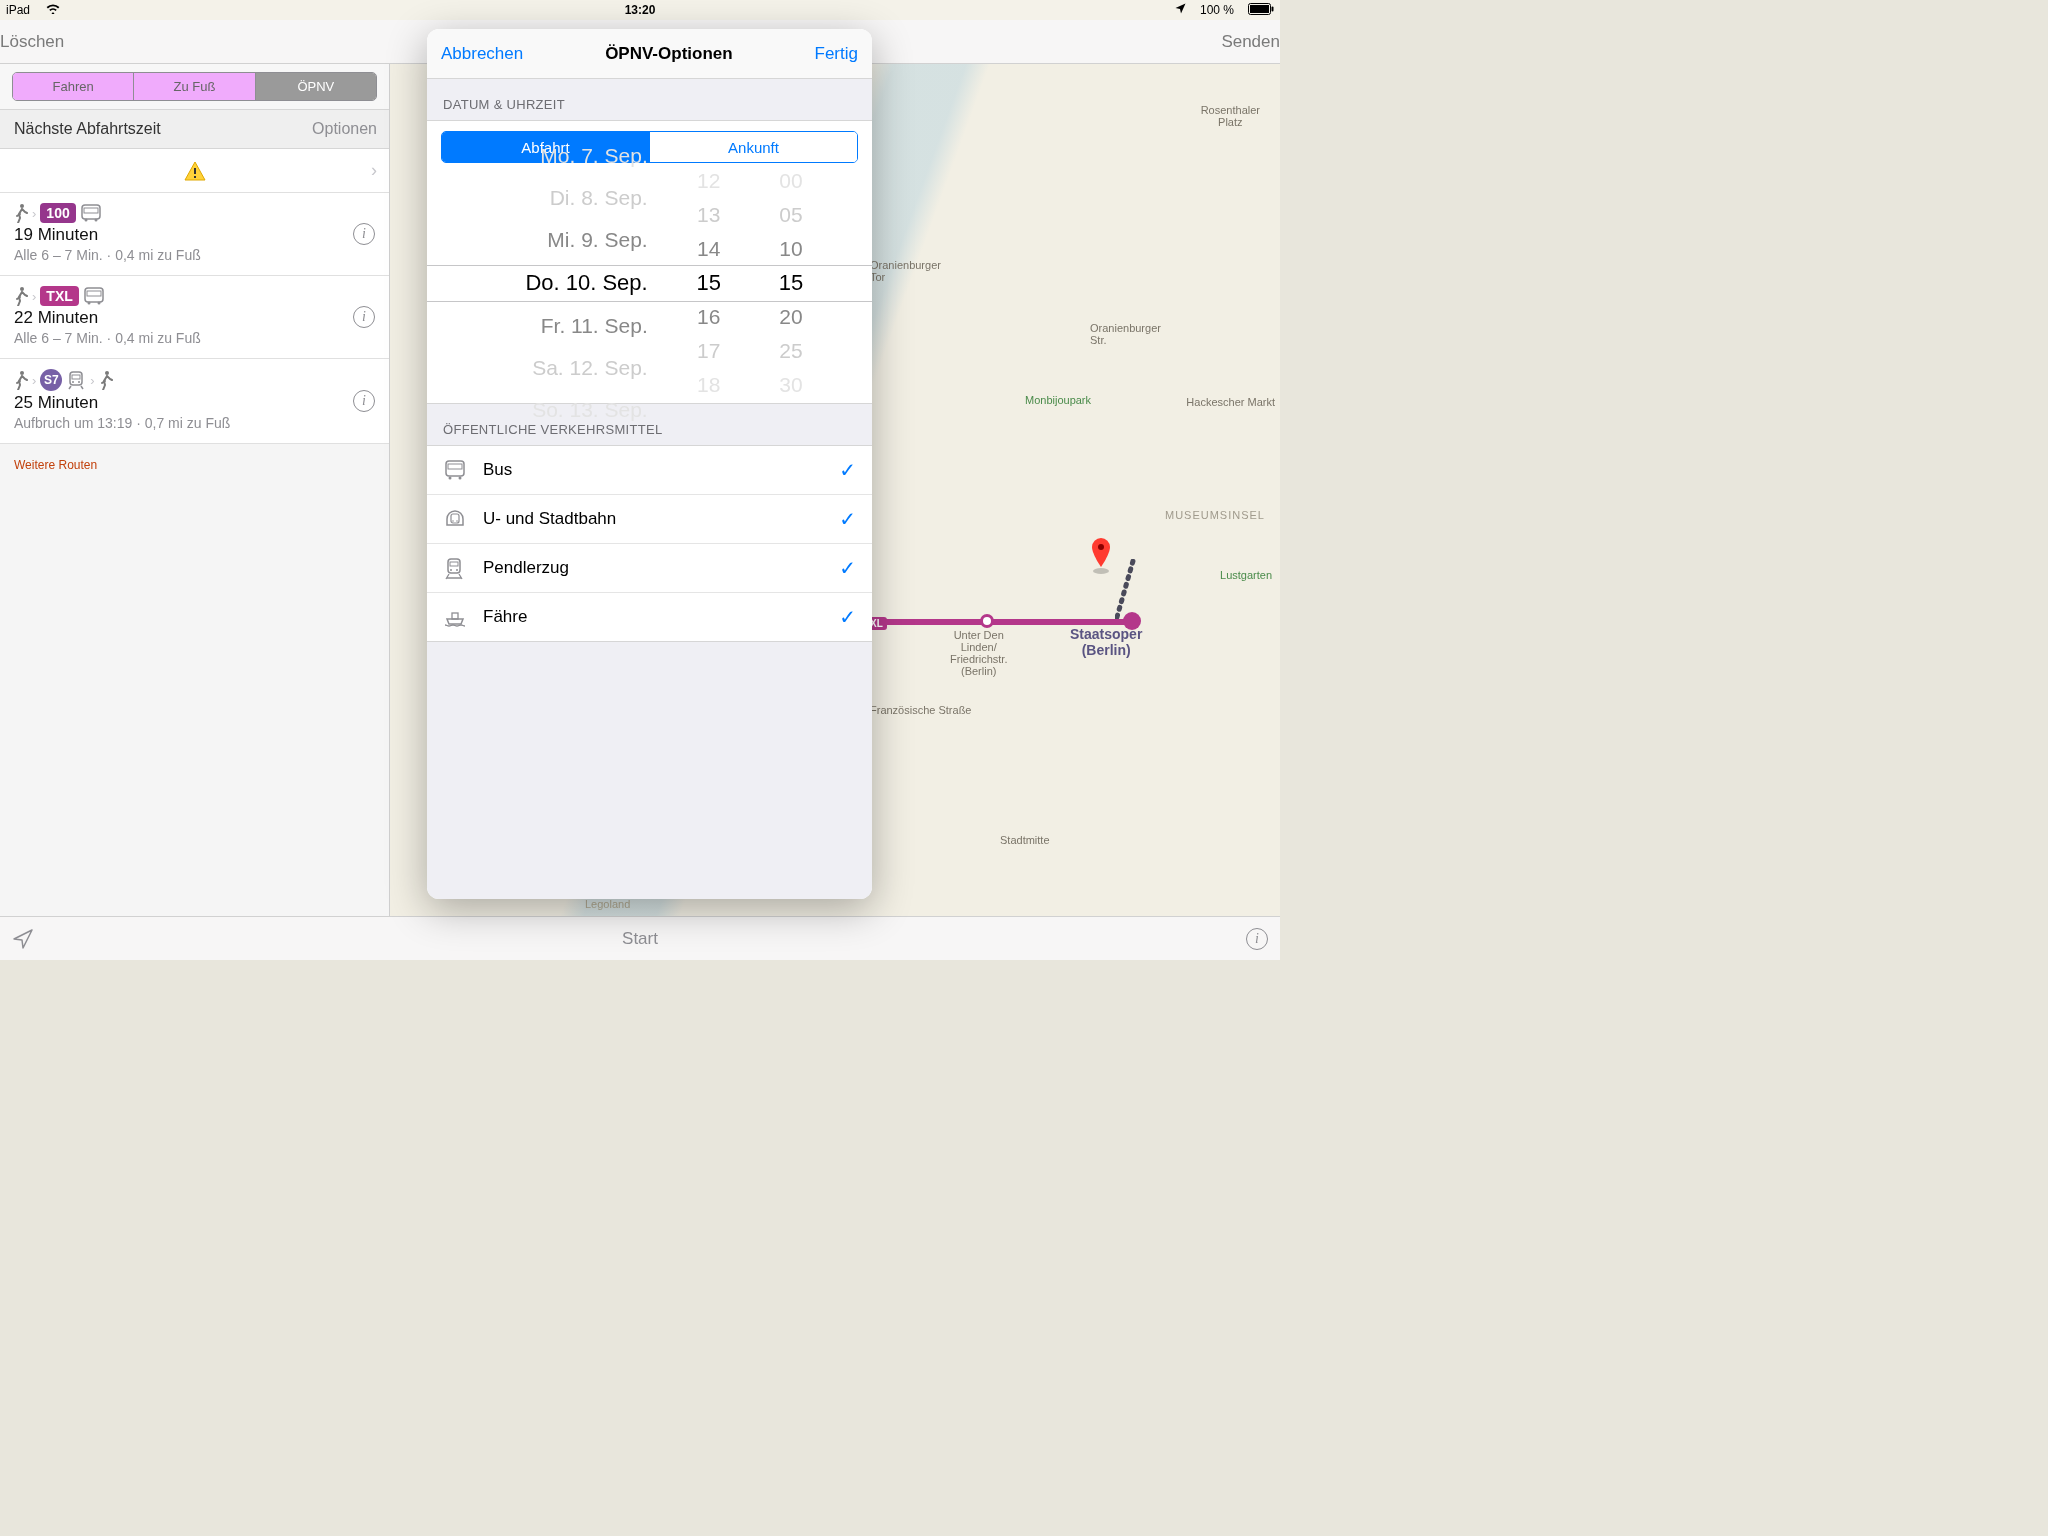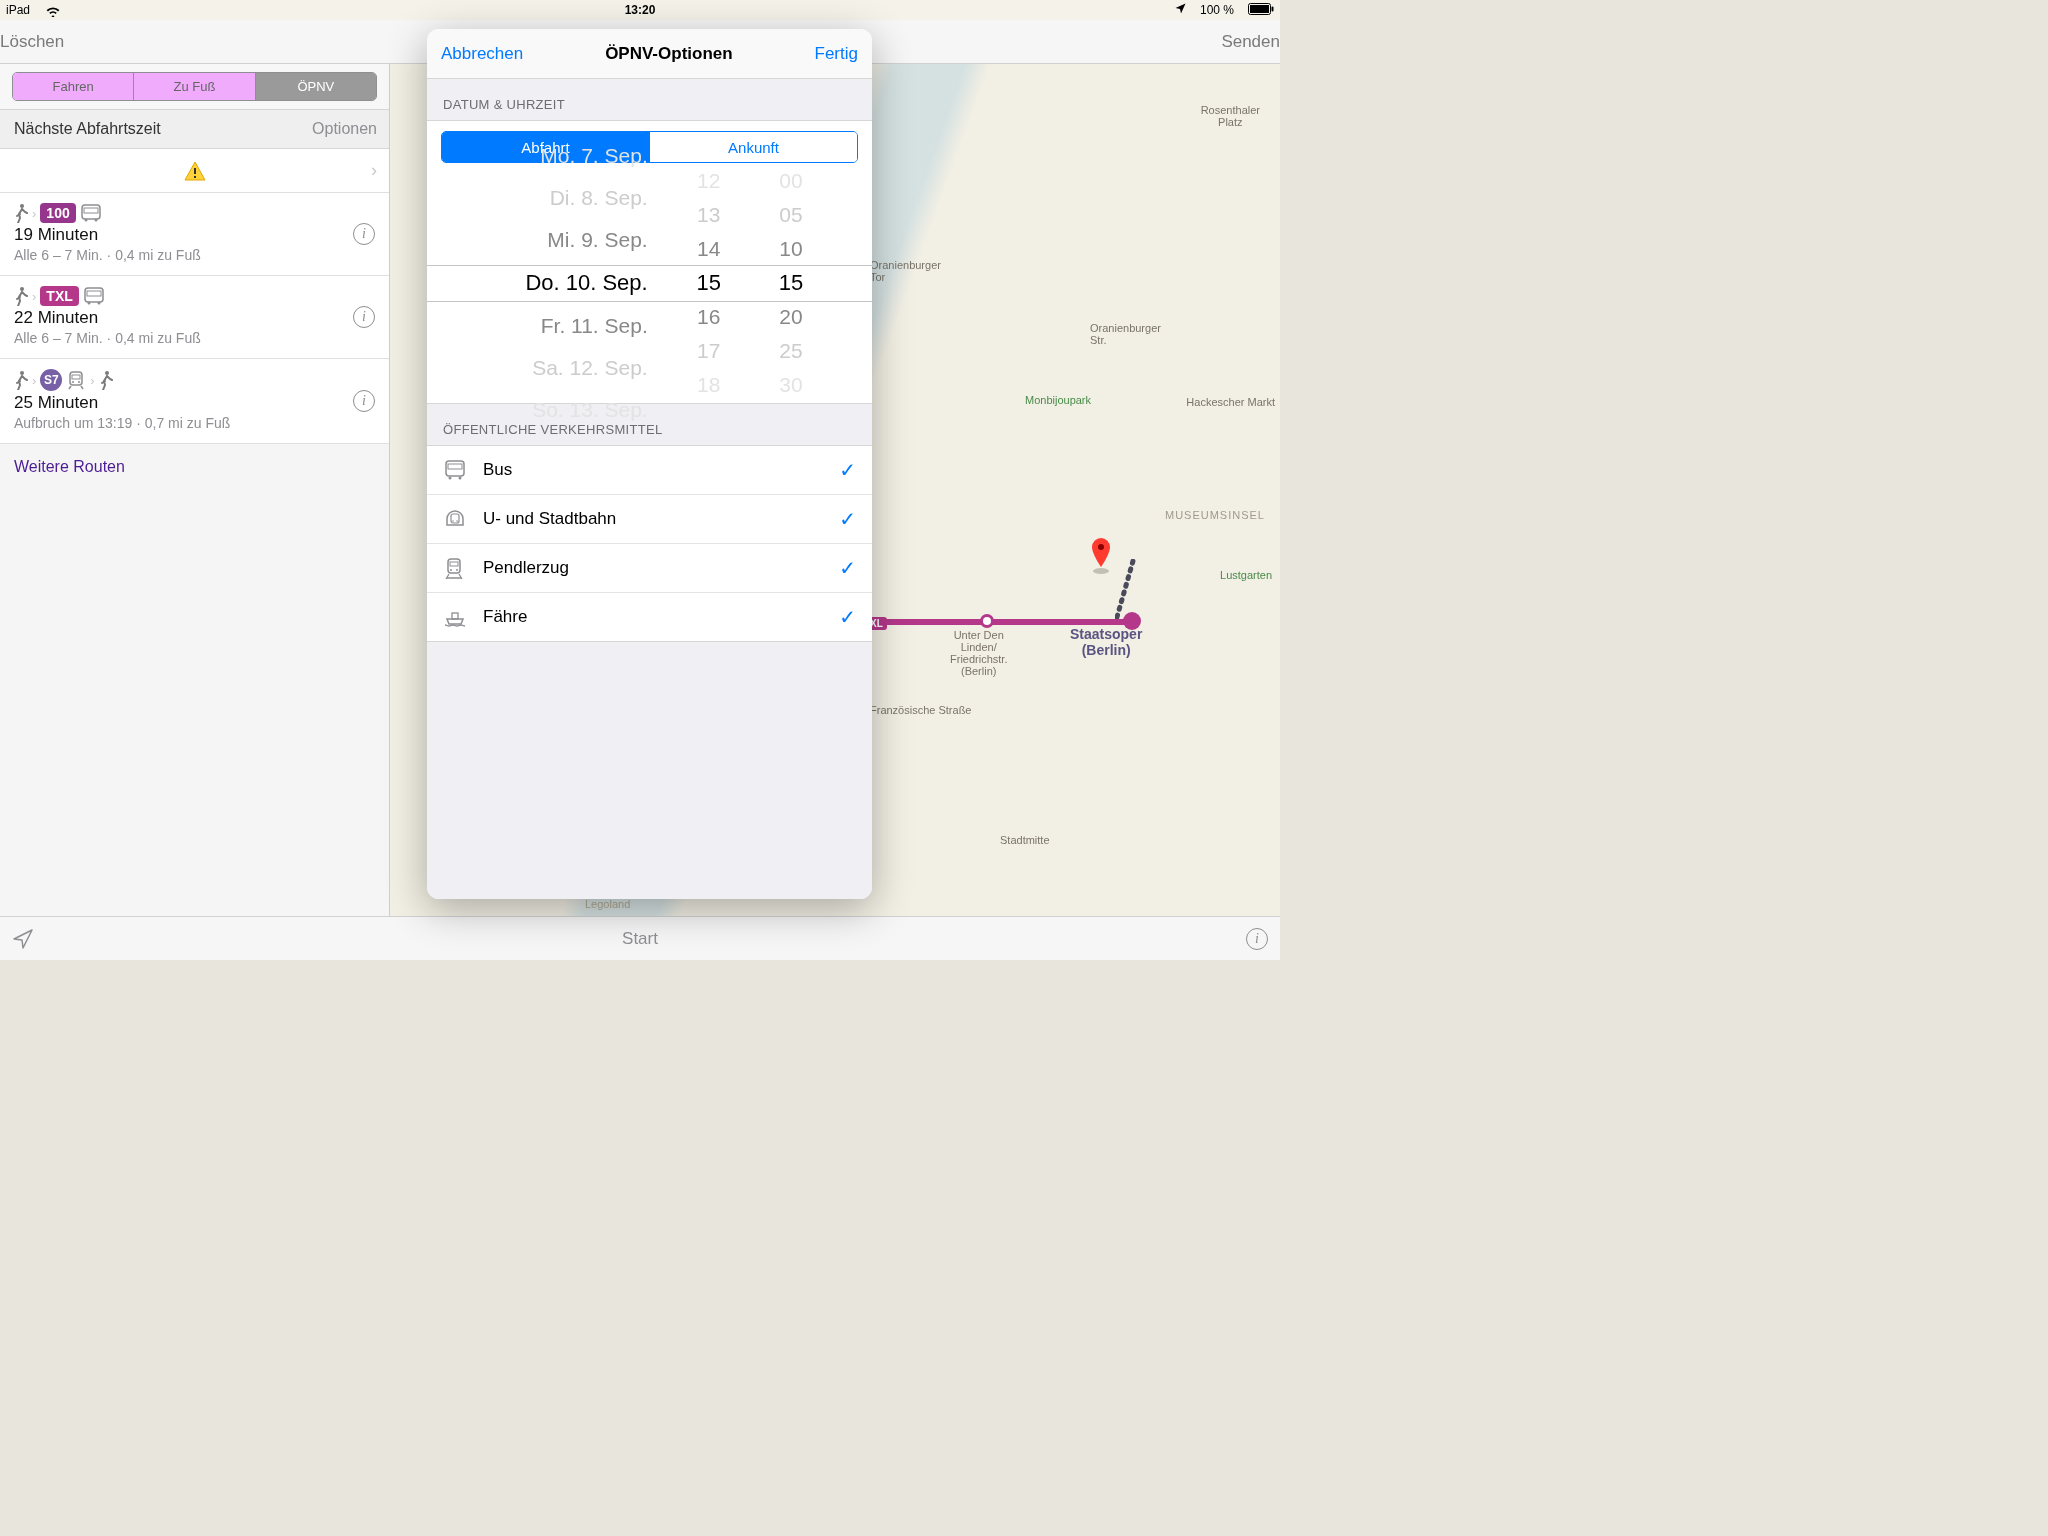--- a/index.html
+++ b/index.html
@@ -9,21 +9,21 @@
   background: #e8e6dc;
   position: relative;
   overflow: hidden;
   -webkit-font-smoothing: antialiased;
 }
 .status-bar {
   height: 20px; background: #f4f2e9;
   display: flex; align-items: center; padding: 0 6px;
   font-size: 12px; font-weight: 500;
 }
-.status-left { display: flex; align-items: flex-end; gap: 16px; }
+.status-left { display: flex; align-items: flex-start; gap: 16px; }
 .status-center { position: absolute; left: 50%; transform: translateX(-50%); font-weight: 600; }
 .status-right { margin-left: auto; display: flex; align-items: flex-start; gap: 14px; }
 .wifi-icon, .location-icon, .battery-icon { display: inline-flex; }
 
 .top-bar {
   height: 44px; background: rgba(247,247,247,0.92);
   display: flex; align-items: center; padding: 0 0;
   border-bottom: 1px solid #d1d1d1;
 }
 .top-bar .left, .top-bar .right { flex: 1; font-size: 17px; color: #7a7a7a; }
@@ -72,21 +72,21 @@
 .badge {
   display: inline-flex; align-items: center; padding: 2px 6px;
   border-radius: 4px; color: #fff; font-weight: 700; font-size: 14px;
 }
 .badge.bus100 { background: #95368c; position: relative; }
 .badge.txl { background: #b4378a; position: relative; }
 .badge.s7 { background: #7760a6; border-radius: 50%; width: 22px; height: 22px; padding: 0; justify-content: center; font-size: 12px; position: relative; }
 .ico { color: #8e8e93; display: inline-flex; }
 .sep { color: #c7c7cc; font-size: 13px; }
 
-.more-routes { padding: 14px; color: #4c1d95; font-size: 16px; }
+.more-routes { padding: 14px; color: #c2410c; font-size: 12px; }
 
 .map-area {
   flex: 1; position: relative; background: #f2efe4;
   background-image:
     linear-gradient(110deg, transparent 40%, rgba(160,200,220,0.35) 42%, rgba(160,200,220,0.35) 48%, transparent 50%);
 }
 .map-label { position: absolute; font-size: 11px; color: #7a7468; white-space: nowrap; }
 .map-park { color: #4a8b4a; }
 .map-dest {
   position: absolute; font-size: 14px; font-weight: 600; color: #5a5482;

